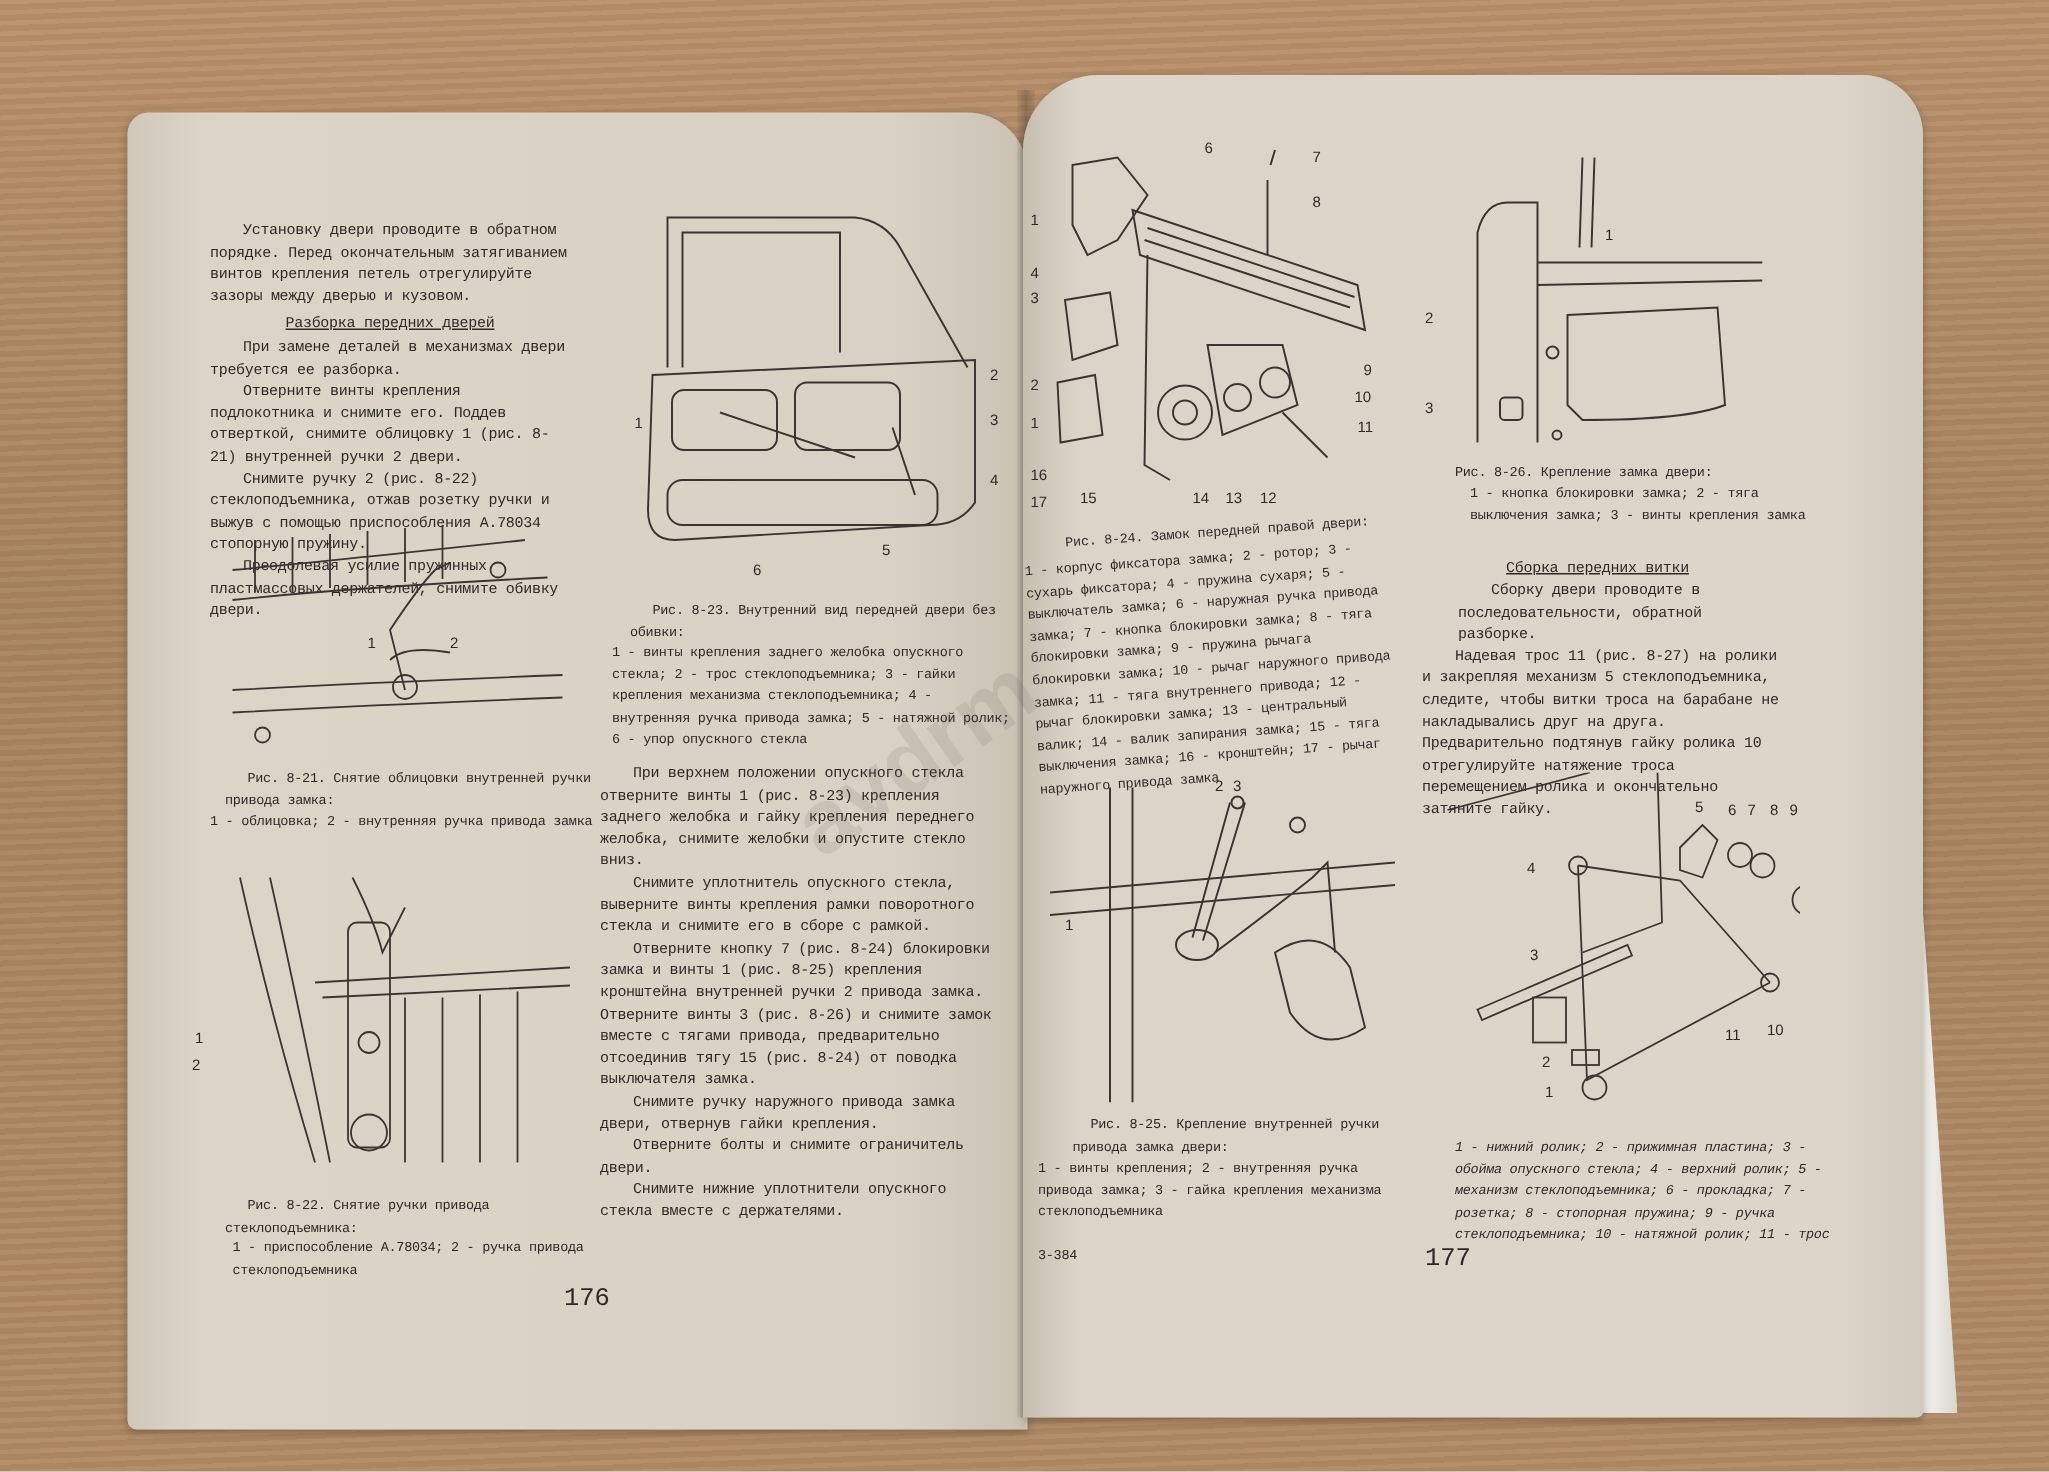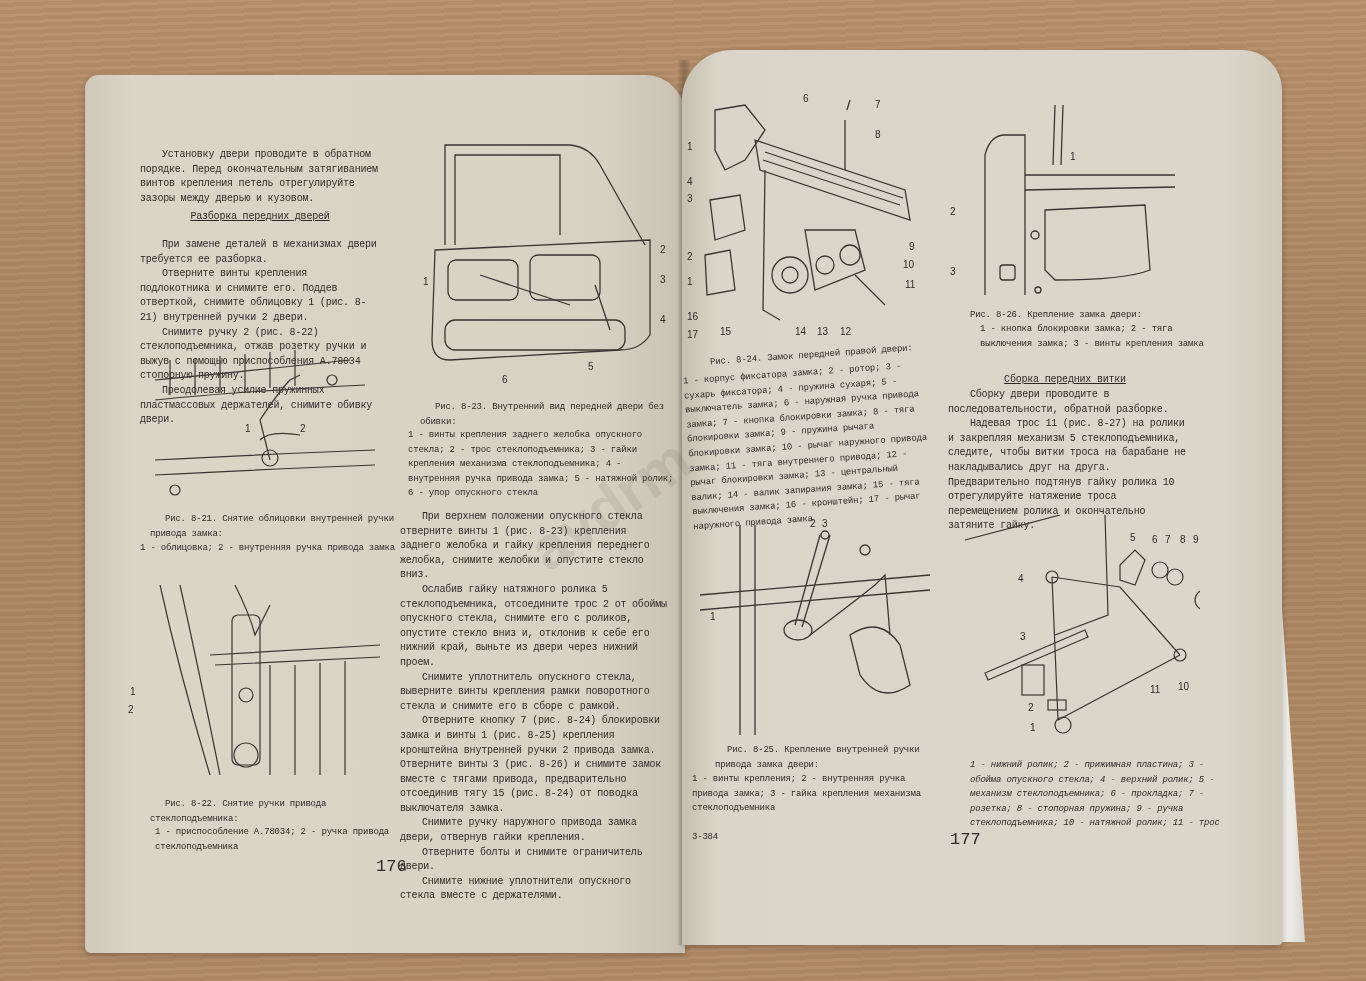--- a/index.html
+++ b/index.html
@@ -39,21 +39,21 @@
 <div class="grain"></div>
 
 <div class="book">
   <div class="cover-edge"></div>
   <div class="cover-edge-blue"></div>
 
   <div class="page page-left"></div>
 
   <div class="txt indent" style="left:140px;top:148px;width:240px;">Установку двери проводите в обратном порядке. Перед окончательным затягиванием винтов крепления петель отрегулируйте зазоры между дверью и кузовом.</div>
   <div class="txt heading" style="left:140px;top:210px;width:240px;">Разборка передних дверей</div>
-  <div style="position:absolute;left:140px;top:226px;width:240px;margin-top:12px;">
+  <div style="position:absolute;left:140px;top:226px;width:240px;">
     <div class="txt indent" style="position:relative;">При замене деталей в механизмах двери требуется ее разборка.</div>
     <div class="txt indent" style="position:relative;">Отверните винты крепления подлокотника и снимите его. Поддев отверткой, снимите облицовку 1 (рис. 8-21) внутренней ручки 2 двери.</div>
     <div class="txt indent" style="position:relative;">Снимите ручку 2 (рис. 8-22) стеклоподъемника, отжав розетку ручки и выжув с помощью приспособления А.78034 стопорную пружину.</div>
     <div class="txt indent" style="position:relative;">Преодолевая усилие пружинных пластмассовых держателей, снимите обивку двери.</div>
   </div>
 
   <div class="fig" style="left:150px;top:340px;width:230px;height:160px;">
     <svg viewBox="0 0 230 160">
       <g fill="none" stroke="#3a3530" stroke-width="1.2">
         <path d="M5 40 Q60 35 200 20"></path>
@@ -111,21 +111,20 @@
         <text class="lbl" x="240" y="188">4</text>
       <text class="lbl" x="168" y="235">5</text>
         <text class="lbl" x="82" y="248">6</text>
     </svg>
   </div>
   <div class="caption" style="left:420px;top:400px;width:260px;text-indent:15px;">Рис. 8-23. Внутренний вид передней двери без обивки:</div>
   <div class="caption" style="left:408px;top:428px;width:270px;">1 - винты крепления заднего желобка опускного стекла; 2 - трос стеклоподъемника; 3 - гайки крепления механизма стеклоподъемника; 4 - внутренняя ручка привода замка; 5 - натяжной ролик; 6 - упор опускного стекла</div>
 
   <div style="position:absolute;left:400px;top:510px;width:270px;">
     <div class="txt indent" style="position:relative;">При верхнем положении опускного стекла отверните винты 1 (рис. 8-23) крепления заднего желобка и гайку крепления переднего желобка, снимите желобки и опустите стекло вниз.</div>
-    <div class="txt indent" style="position:relative;">Ослабив гайку натяжного ролика 5 стеклоподъемника, отсоедините трос 2 от обоймы опускного стекла, снимите его с роликов, опустите стекло вниз и, отклонив к себе его нижний край, выньте из двери через нижний проем.</div>
     <div class="txt indent" style="position:relative;">Снимите уплотнитель опускного стекла, выверните винты крепления рамки поворотного стекла и снимите его в сборе с рамкой.</div>
     <div class="txt indent" style="position:relative;">Отверните кнопку 7 (рис. 8-24) блокировки замка и винты 1 (рис. 8-25) крепления кронштейна внутренней ручки 2 привода замка. Отверните винты 3 (рис. 8-26) и снимите замок вместе с тягами привода, предварительно отсоединив тягу 15 (рис. 8-24) от поводка выключателя замка.</div>
     <div class="txt indent" style="position:relative;">Снимите ручку наружного привода замка двери, отвернув гайки крепления.</div>
     <div class="txt indent" style="position:relative;">Отверните болты и снимите ограничитель двери.</div>
     <div class="txt indent" style="position:relative;">Снимите нижние уплотнители опускного стекла вместе с держателями.</div>
   </div>
 
   <div class="gutter"></div>
 
   <div class="page page-right" style="z-index:0;"></div>
@@ -205,21 +204,21 @@
       <text class="lbl" x="125" y="65">1</text>
         <text class="lbl" x="5" y="120">2</text>
       <text class="lbl" x="5" y="180">3</text>
     </svg>
   </div>
   <div class="caption" style="left:955px;top:308px;width:230px;text-indent:15px;z-index:1;">Рис. 8-26. Крепление замка двери:</div>
   <div class="caption" style="left:980px;top:322px;width:245px;z-index:1;">1 - кнопка блокировки замка; 2 - тяга выключения замка; 3 - винты крепления замка</div>
 
   <div class="txt heading" style="left:950px;top:373px;width:230px;z-index:1;">Сборка передних витки</div>
   <div style="position:absolute;left:948px;top:388px;width:240px;z-index:1;">
-    <div class="txt indent" style="position:relative;">Сборку двери проводите в последовательности, обратной разборке.</div>
+    <div class="txt indent" style="position:relative;margin-left:24px;">Сборку двери проводите в последовательности, обратной разборке.</div>
     <div class="txt indent" style="position:relative;">Надевая трос 11 (рис. 8-27) на ролики и закрепляя механизм 5 стеклоподъемника, следите, чтобы витки троса на барабане не накладывались друг на друга. Предварительно подтянув гайку ролика 10 отрегулируйте натяжение троса перемещением ролика и окончательно затяните гайку.</div>
   </div>
 
   <div class="fig" style="left:960px;top:515px;width:240px;height:230px;z-index:1;">
     <svg viewBox="0 0 240 230">
       <g fill="none" stroke="#3a3530" stroke-width="1.2">
         <path d="M5 25 L100 0"></path>
           <path d="M145 0 L148 100 L95 120"></path>
         <circle cx="92" cy="62" r="6"></circle>
         <path d="M92 62 L160 72 L220 140"></path>

